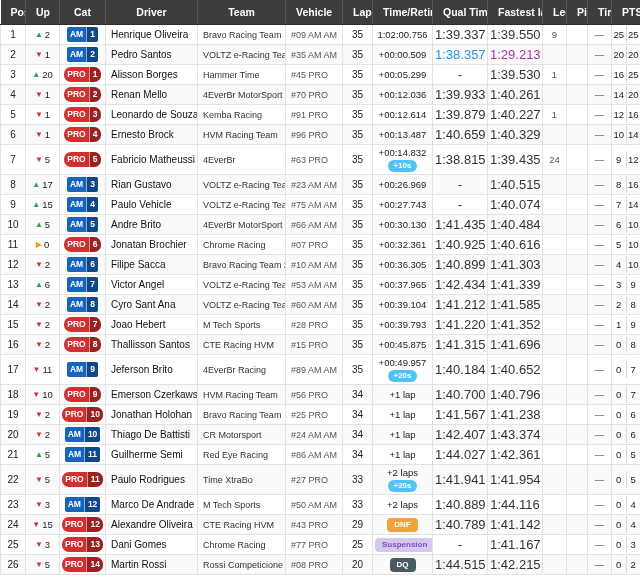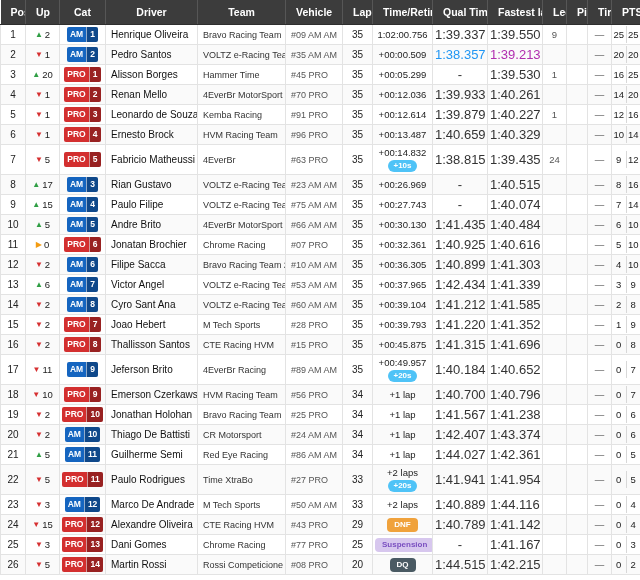--- a/index.html
+++ b/index.html
@@ -47,21 +47,21 @@
   .arrow.same { color: var(--neutral-orange, #f39c12); }
   .up-val { font-size: 9.5px; color: #222; }
 
   .cat-badge {
     display: inline-flex; border-radius: 2px; overflow: hidden;
     color: #fff; font-weight: bold; font-size: 8.5px; line-height: 1; vertical-align: middle; justify-content: space-between;
   }
   .cat-badge .cls { padding: 3px 3px; }
   .cat-badge .num { padding: 3px 3px; background: rgba(0,0,0,.28); border-left: 1px solid rgba(255,255,255,.55); min-width: 12px; }
   .cat-am  { background: var(--am-blue, #1565c0); }
-  .cat-pro { background: var(--pro-red, #d32f2f); }
+  .cat-pro { background: var(--pro-red, #d32f2f); border-radius: 7px; }
 
   .time-text { display: block; line-height: 12px; }
   .penalty {
     display: inline-block; background: var(--penalty-blue, #4fc3f7); color: #fff;
     font-size: 8px; font-weight: bold; border-radius: 8px; padding: 1px 5px; line-height: 10px; margin-top: 1px;
   }
   .status { display: inline-block; font-size: 8px; font-weight: bold; border-radius: 4px; padding: 2px 7px; line-height: 10px; }
   .status.dnf        { background: var(--dnf-orange, #f0a23c); color: #fff; }
   .status.suspension { background: var(--suspension-lilac, #d7c7ee); color: #7a4fc0; }
   .status.dq         { background: var(--dq-slate, #4a5a63); color: #fff; }
@@ -146,21 +146,21 @@
             <span class="num">2</span>
           </span></td>
         <td class="c-driver">Pedro Santos</td>
         <td class="c-team">VOLTZ e-Racing Team 2</td>
         <td class="c-vehicle">#35 AM AM</td>
         <td class="c-laps">35</td>
         <td class="c-time">
           <span class="time-text">+00:00.509</span>
         </td>
         <td class="c-qual"><span class="best-qual">1:38.357</span></td>
-        <td class="c-fastest"><span class="best-lap">1:39.213</span></td>
+        <td class="c-fastest"><span class="best-lap">1:29.213</span></td>
         <td class="c-led"></td>
         <td class="c-pits"></td>
         <td class="c-tires">—</td>
         <td class="c-pts">
           <span class="pts">
             <span class="race">20</span>
             <span class="total">20</span>
           </span>
         </td>
       </tr>
@@ -318,21 +318,21 @@
           </span>
         </td>
       </tr>
       <tr>
         <td class="c-pos">9</td>
         <td class="c-up"><span class="arrow up">▲</span><span class="up-val">15</span></td>
         <td class="c-cat"><span class="cat-badge cat-am">
             <span class="cls">AM</span>
             <span class="num">4</span>
           </span></td>
-        <td class="c-driver">Paulo Filipe</td>
+        <td class="c-driver">Paulo Vehicle</td>
         <td class="c-team">VOLTZ e-Racing Team</td>
         <td class="c-vehicle">#75 AM AM</td>
         <td class="c-laps">35</td>
         <td class="c-time">
           <span class="time-text">+00:27.743</span>
         </td>
         <td class="c-qual"><span>-</span></td>
         <td class="c-fastest"><span>1:40.074</span></td>
         <td class="c-led"></td>
         <td class="c-pits"></td>

